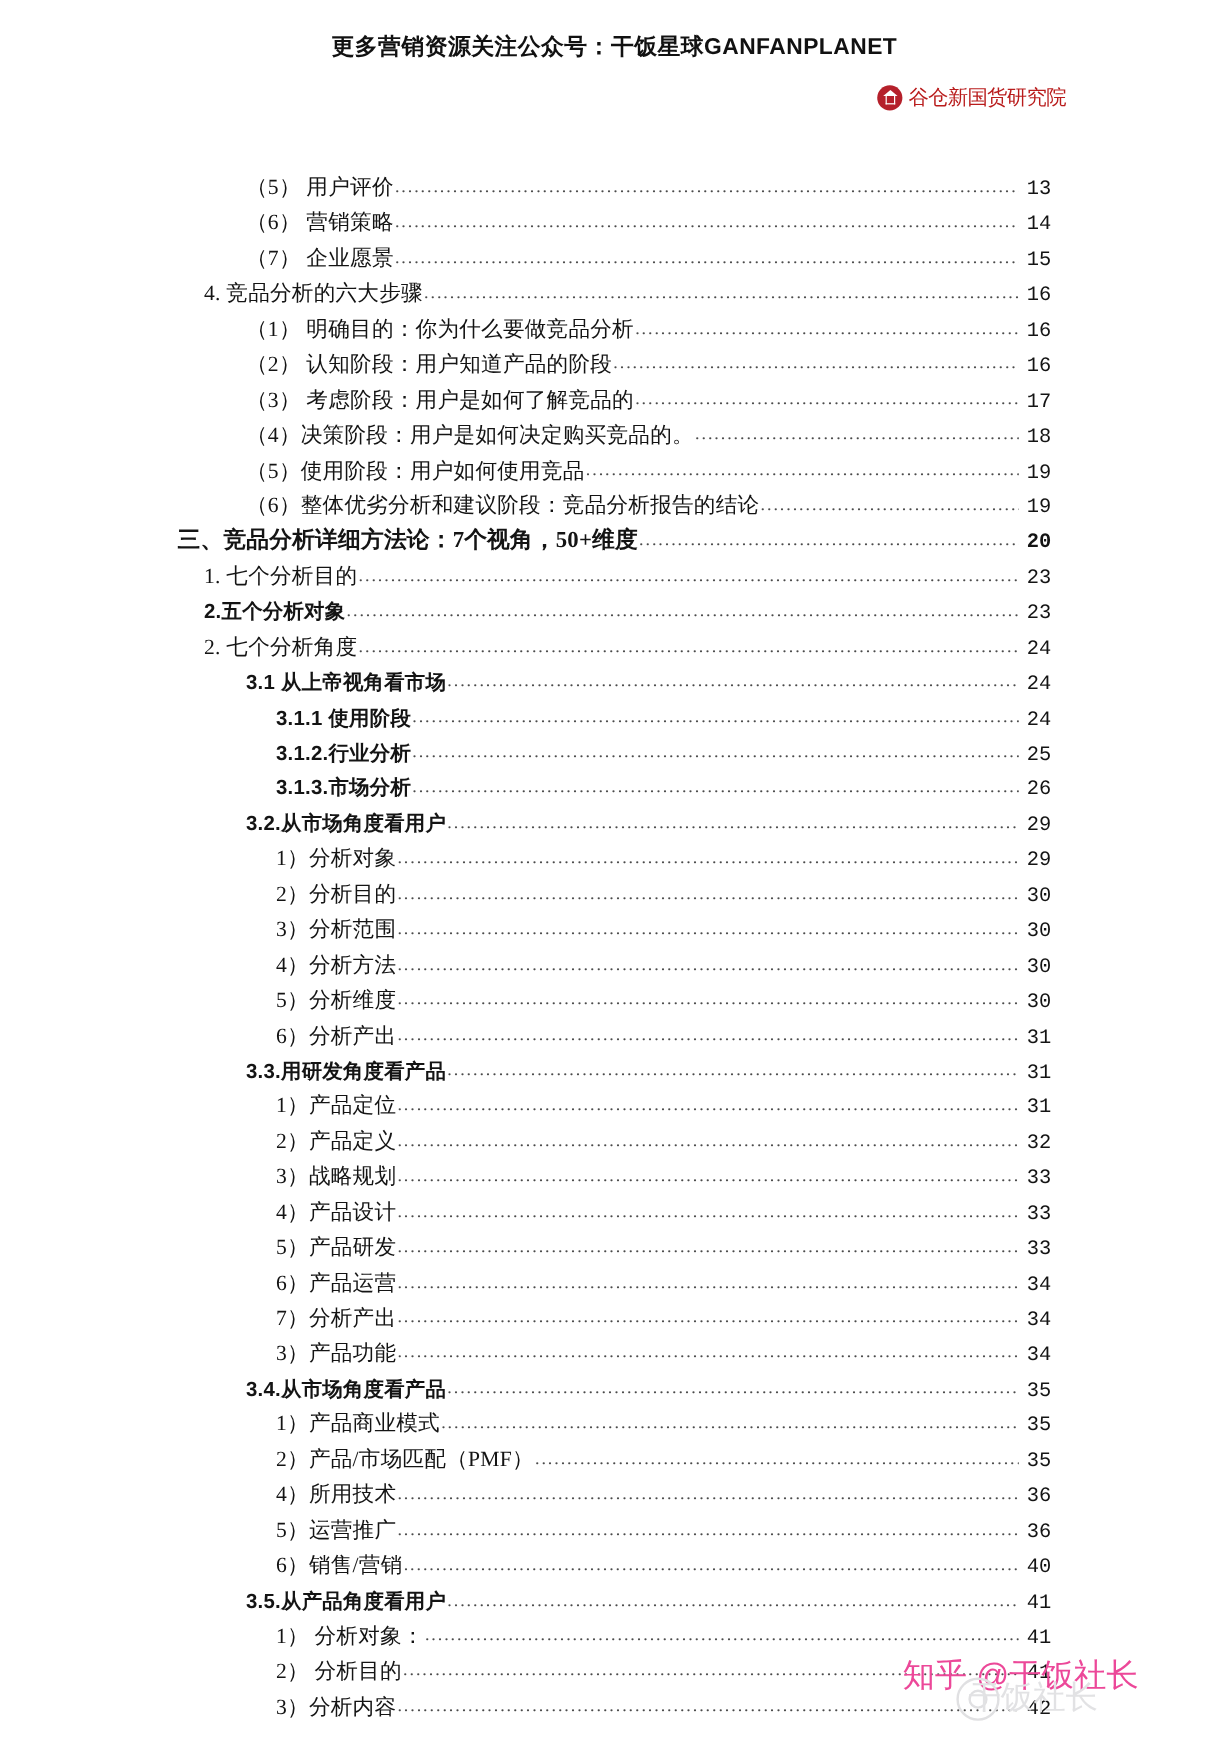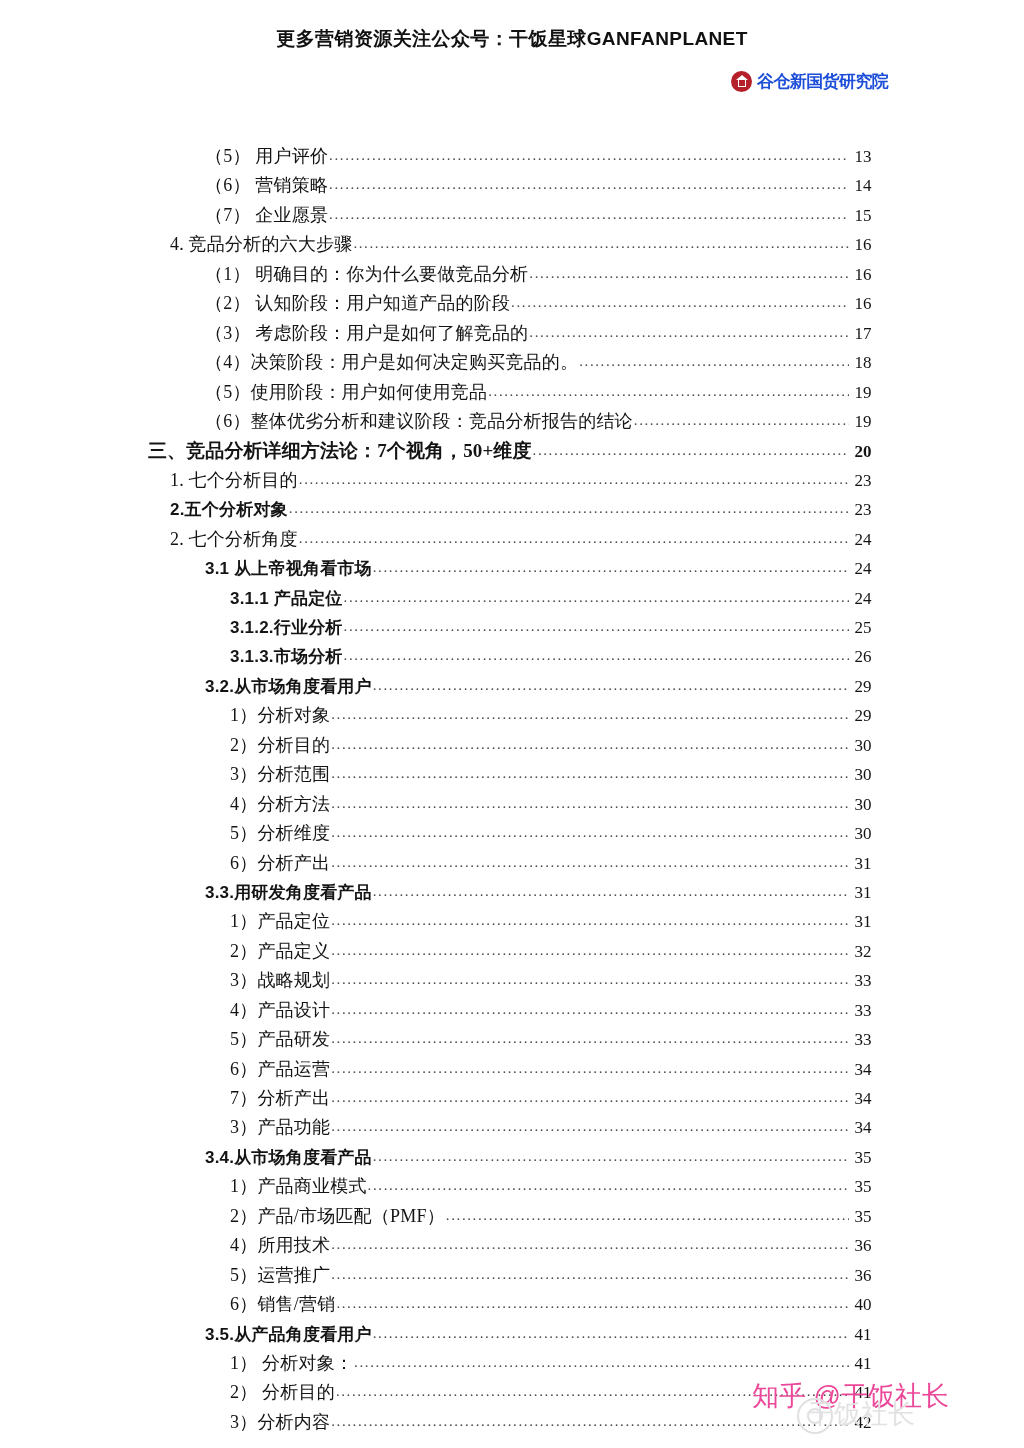--- a/index.html
+++ b/index.html
@@ -71,22 +71,22 @@
     top: 9.2px;
     width: 8px;
     height: 7px;
     border: 1.6px solid #ffffff;
     border-top: none;
     box-sizing: border-box;
   }
   .brand-name {
     font-family: "Liberation Sans", "DejaVu Sans", sans-serif;
     font-size: 17px;
-    font-weight: 700;
-    color: #1d4ed8;
+    font-weight: 400;
+    color: #b91c1c;
     letter-spacing: -0.6px;
     white-space: nowrap;
   }
 
   
   .toc {
     position: absolute;
     top: 118px;
     left: 148px;
     width: 728px;
@@ -111,22 +111,22 @@
     position: relative;
     top: -2px;
     font-size: 15px;
     letter-spacing: 1.6px;
     color: #4a4a4a;
     white-space: nowrap;
   }
   .toc-page {
     flex: none;
     min-width: 26px;
-    text-align: center;
-    font-family: Liberation Serif, serif;
+    text-align: right;
+    font-family: Liberation Mono, monospace;
     font-size: 17px;
   }
 
   
   .lvl-0 { padding-left: 0px; }
   .lvl-1 { padding-left: 22px; }
   .lvl-2 { padding-left: 57px; }
   .lvl-3 { padding-left: 82px; }
 
   
@@ -264,21 +264,21 @@
       <span class="toc-label">2. 七个分析角度</span>
       <span class="toc-dots">................................................................................................................................................................</span>
       <span class="toc-page">24</span>
     </div>
     <div class="toc-entry lvl-2 semi sans">
       <span class="toc-label">3.1 从上帝视角看市场</span>
       <span class="toc-dots">................................................................................................................................................................</span>
       <span class="toc-page">24</span>
     </div>
     <div class="toc-entry lvl-3 semi sans">
-      <span class="toc-label">3.1.1 产品定位</span>
+      <span class="toc-label">3.1.1 使用阶段</span>
       <span class="toc-dots">................................................................................................................................................................</span>
       <span class="toc-page">24</span>
     </div>
     <div class="toc-entry lvl-3 semi sans">
       <span class="toc-label">3.1.2.行业分析</span>
       <span class="toc-dots">................................................................................................................................................................</span>
       <span class="toc-page">25</span>
     </div>
     <div class="toc-entry lvl-3 semi sans">
       <span class="toc-label">3.1.3.市场分析</span>

